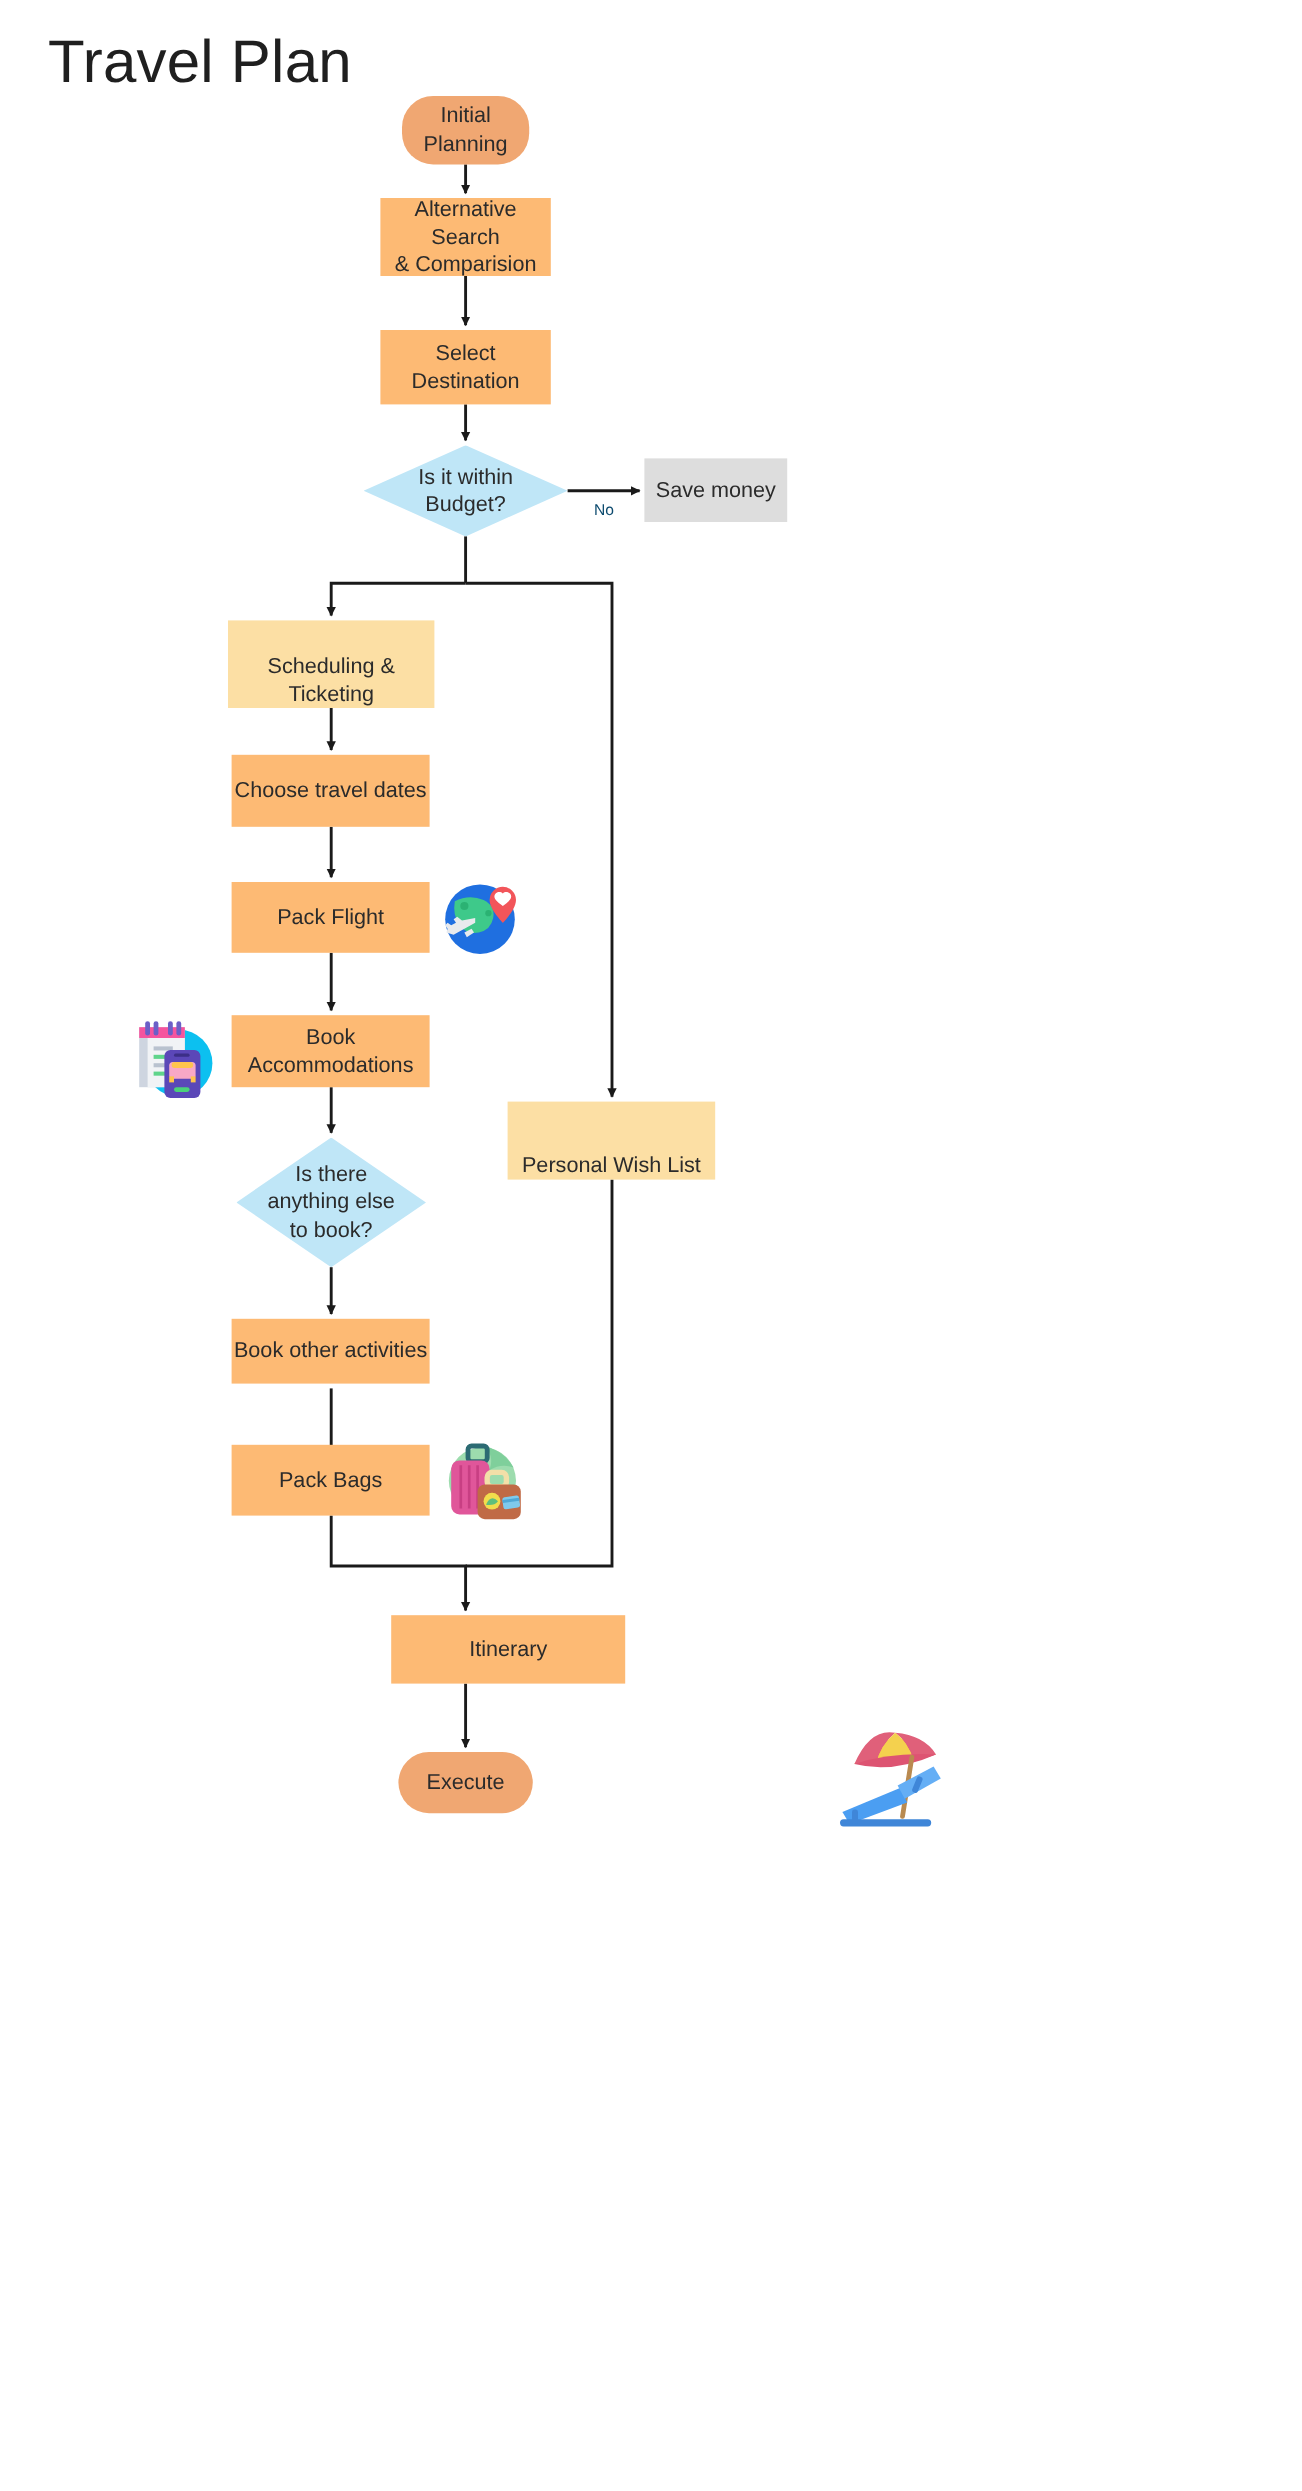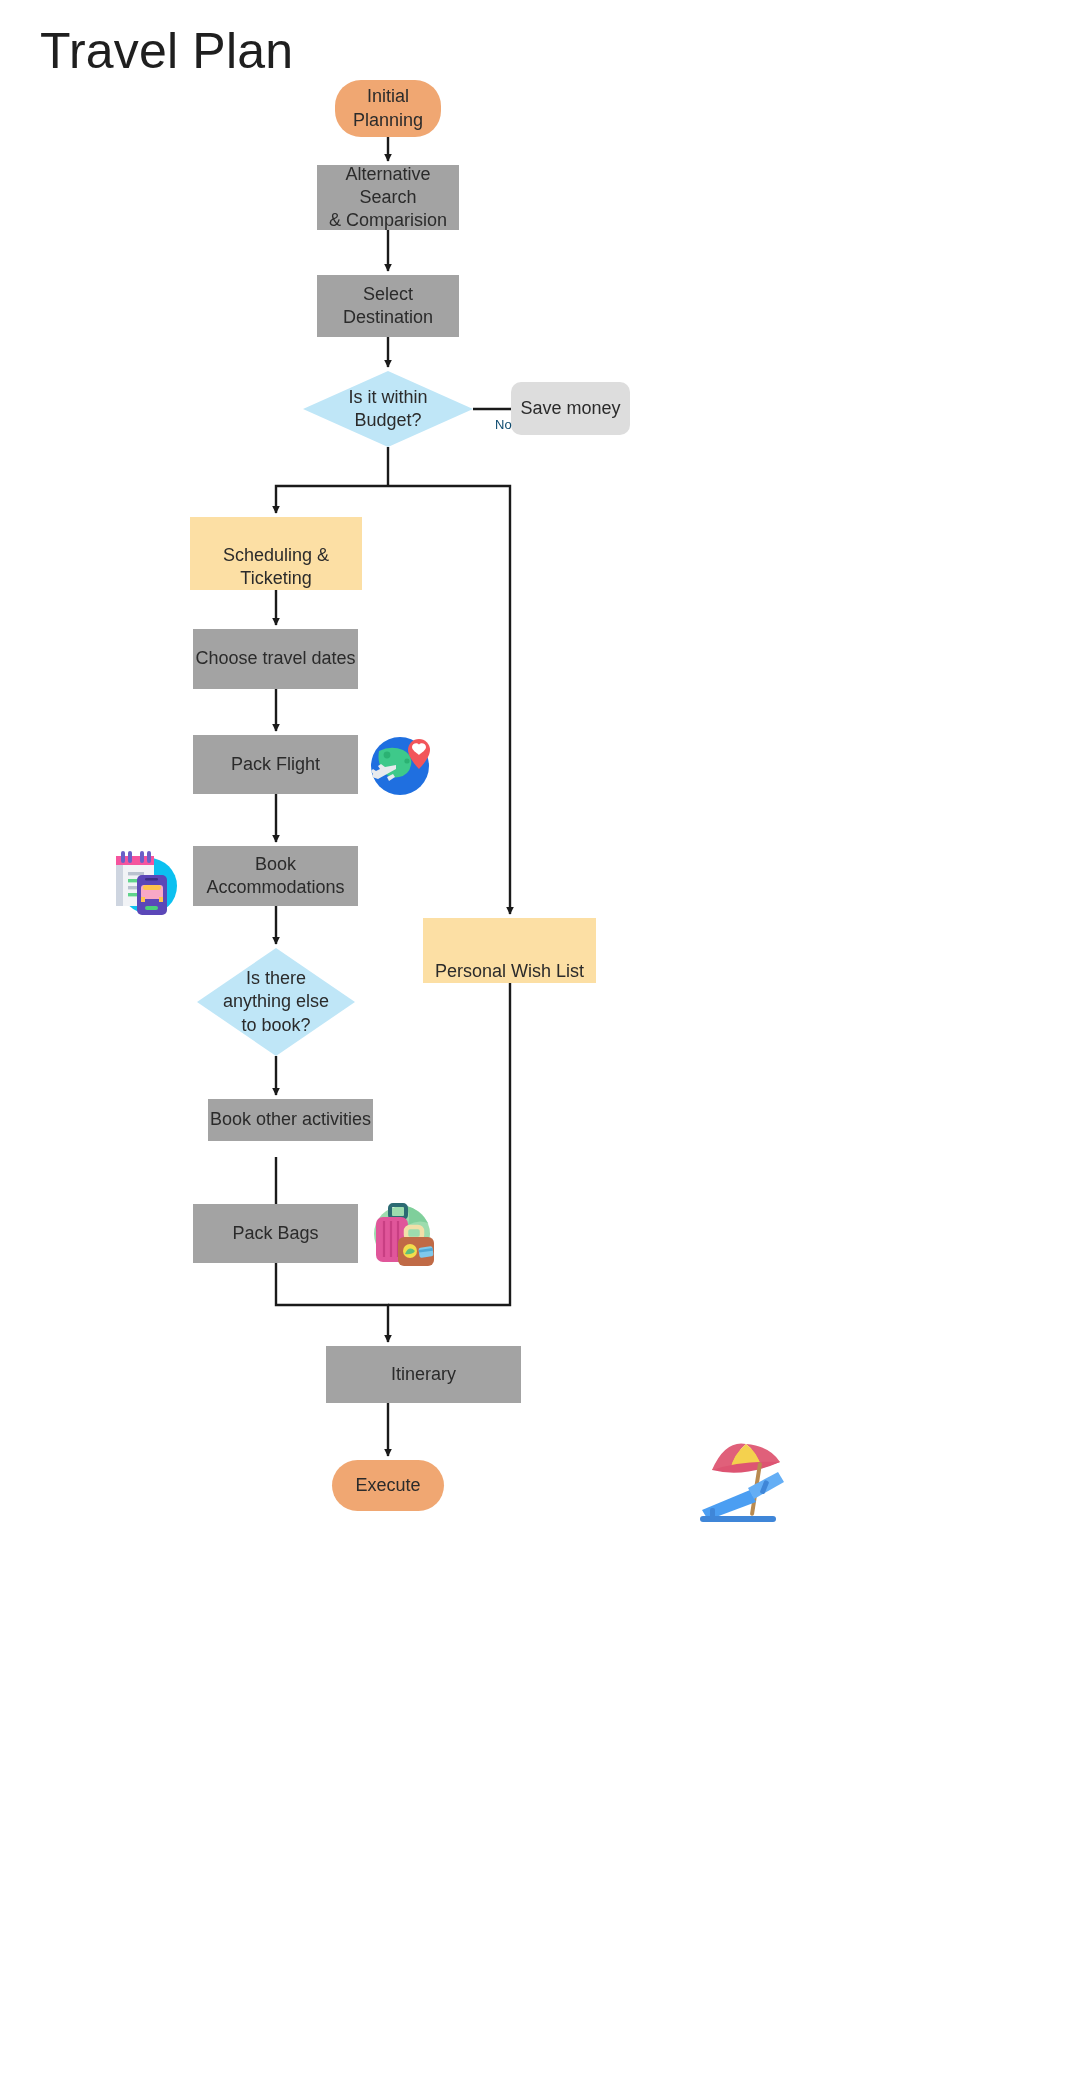--- a/index.html
+++ b/index.html
@@ -41,21 +41,21 @@
     box-sizing: border-box;
     display: flex;
     align-items: center;
     justify-content: center;
     text-align: center;
     font-size: 18px;
     line-height: 1.28;
     color: #2b2b2b;
     white-space: pre-line;
   }
-  .node.process   { background: #a3a3a3; }
+  .node.process   { background: #fdba74; }
   .node.highlight { background: #fcdfa4; align-items: flex-end; }
   .node.terminal  { background: #f0a772; border-radius: 26px; }
   .node.muted     { background: #dddddd; }
   .node.decision  { background: transparent; }
   .diamond-shape {
     position: absolute;
     left: 0; top: 0;
     width: 100%;
     height: 100%;
     background: #bfe6f7;
@@ -140,21 +140,21 @@
   <div class="node process" style="left:317px; top:275px; width:142px; height:62px;">
     <span>Select Destination</span>
   </div>
 
   <div class="node decision" style="left:303px; top:371px; width:170px; height:76px;">
     <span class="diamond-shape"></span>
     <span class="diamond-label">Is it within
 Budget?</span>
   </div>
 
-  <div class="node muted" style="left:511px; top:382px; width:119px; height:53px;border-radius:10px;">
+  <div class="node muted" style="left:537px; top:382px; width:119px; height:53px;">
     <span>Save money</span>
   </div>
 
   <div class="node highlight" style="left:190px; top:517px; width:172px; height:73px;">
     <span>Scheduling &amp; Ticketing</span>
   </div>
 
   <div class="node process" style="left:193px; top:629px; width:165px; height:60px;">
     <span>Choose travel dates</span>
   </div>
@@ -167,21 +167,21 @@
     <span>Book Accommodations</span>
   </div>
 
   <div class="node decision" style="left:197px; top:948px; width:158px; height:108px;">
     <span class="diamond-shape"></span>
     <span class="diamond-label">Is there
 anything else
 to book?</span>
   </div>
 
-  <div class="node process" style="left:208px; top:1099px; width:165px; height:42px;">
+  <div class="node process" style="left:193px; top:1099px; width:165px; height:54px;">
     <span>Book other activities</span>
   </div>
 
   <div class="node process" style="left:193px; top:1204px; width:165px; height:59px;">
     <span>Pack Bags</span>
   </div>
 
   <div class="node highlight" style="left:423px; top:918px; width:173px; height:65px;">
     <span>Personal Wish List</span>
   </div>

